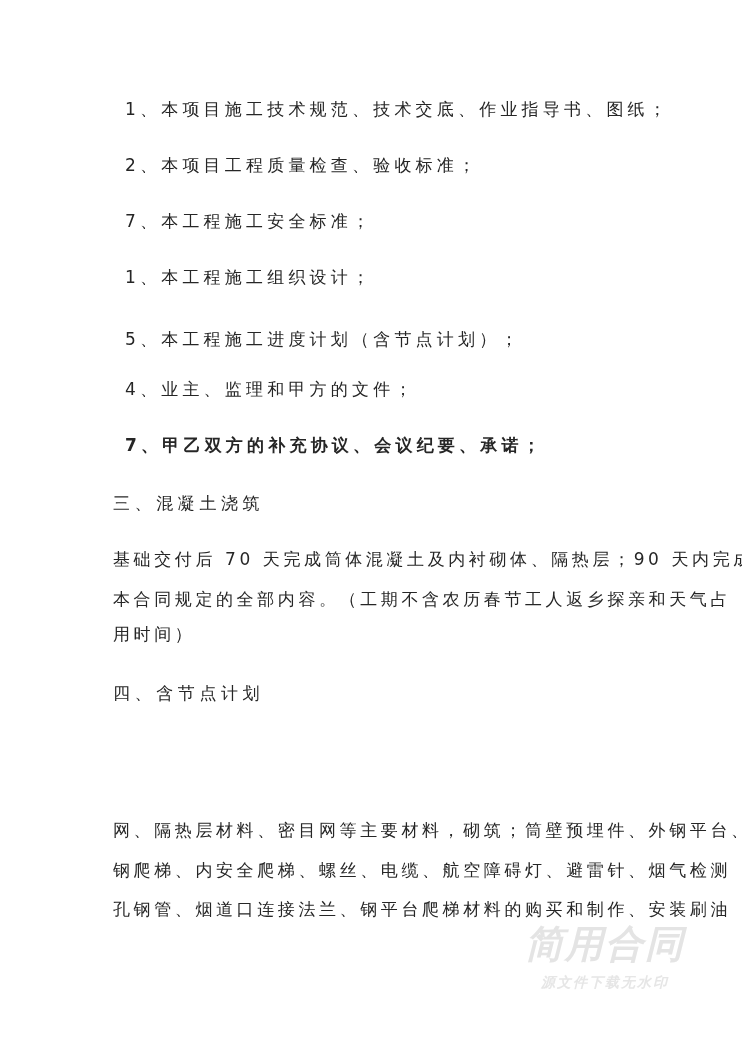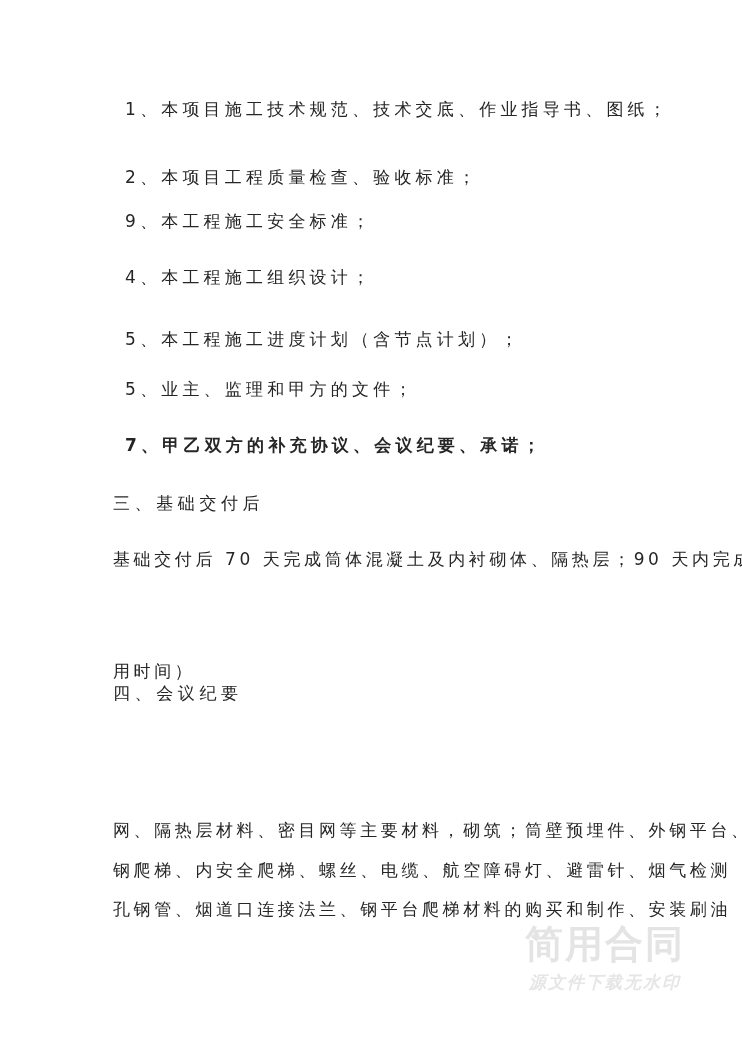--- a/index.html
+++ b/index.html
@@ -38,54 +38,56 @@
       position: absolute;
       left: 510px;
       top: 922px;
       width: 190px;
       text-align: center;
       pointer-events: none;
     }
     .wm-title {
       font-family: "DejaVu Sans", sans-serif;
       font-weight: bold;
+      font-style: italic;
       font-size: 38px;
       letter-spacing: 2px;
       color: #e4e4e4;
       line-height: 44px;
     }
     .wm-sub {
       font-family: "DejaVu Sans", sans-serif;
       font-weight: bold;
       font-style: italic;
-      font-size: 17px;
+      font-size: 14px;
       letter-spacing: 2px;
       color: #e6e6e6;
       line-height: 24px;
       margin-top: 4px;
     }
   </style>
 </head>
 <body>
 
 <div class="page">
 
   <div class="line item" style="top:98px;">1、本项目施工技术规范、技术交底、作业指导书、图纸；</div>
-  <div class="line item" style="top:154px;margin-top:12px;">2、本项目工程质量检查、验收标准；</div>
-  <div class="line item" style="top:210px;">9、本工程施工安全标准；</div>
-  <div class="line item" style="top:266px;">4、本工程施工组织设计；</div>
+  <div class="line item" style="top:154px;">2、本项目工程质量检查、验收标准；</div>
+  <div class="line item" style="top:210px;">7、本工程施工安全标准；</div>
+  <div class="line item" style="top:266px;">1、本工程施工组织设计；</div>
   <div class="line item" style="top:328px;">5、本工程施工进度计划（含节点计划）；</div>
-  <div class="line item" style="top:378px;">5、业主、监理和甲方的文件；</div>
+  <div class="line item" style="top:378px;">4、业主、监理和甲方的文件；</div>
   <div class="line item" style="top:434px;font-weight:bold;">7、甲乙双方的补充协议、会议纪要、承诺；</div>
 
-  <div class="line heading" style="top:492px;">三、基础交付后</div>
+  <div class="line heading" style="top:492px;">三、混凝土浇筑</div>
   <div class="line para-line" style="top:548px;">基础交付后 70 天完成筒体混凝土及内衬砌体、隔热层；90 天内完成</div>
-  <div class="line para-line" style="top:660px;">用时间）</div>
+  <div class="line para-line" style="top:588px;">本合同规定的全部内容。（工期不含农历春节工人返乡探亲和天气占</div>
+  <div class="line para-line" style="top:623px;">用时间）</div>
 
-  <div class="line heading" style="top:682px;">四、会议纪要</div>
+  <div class="line heading" style="top:682px;">四、含节点计划</div>
   <div class="line para-line" style="top:819px;">网、隔热层材料、密目网等主要材料，砌筑；筒壁预埋件、外钢平台、</div>
   <div class="line para-line" style="top:859px;">钢爬梯、内安全爬梯、螺丝、电缆、航空障碍灯、避雷针、烟气检测</div>
   <div class="line para-line" style="top:898px;">孔钢管、烟道口连接法兰、钢平台爬梯材料的购买和制作、安装刷油</div>
 
   <div class="watermark">
     <div class="wm-title">简用合同</div>
     <div class="wm-sub">源文件下载无水印</div>
   </div>
 
 </div>

